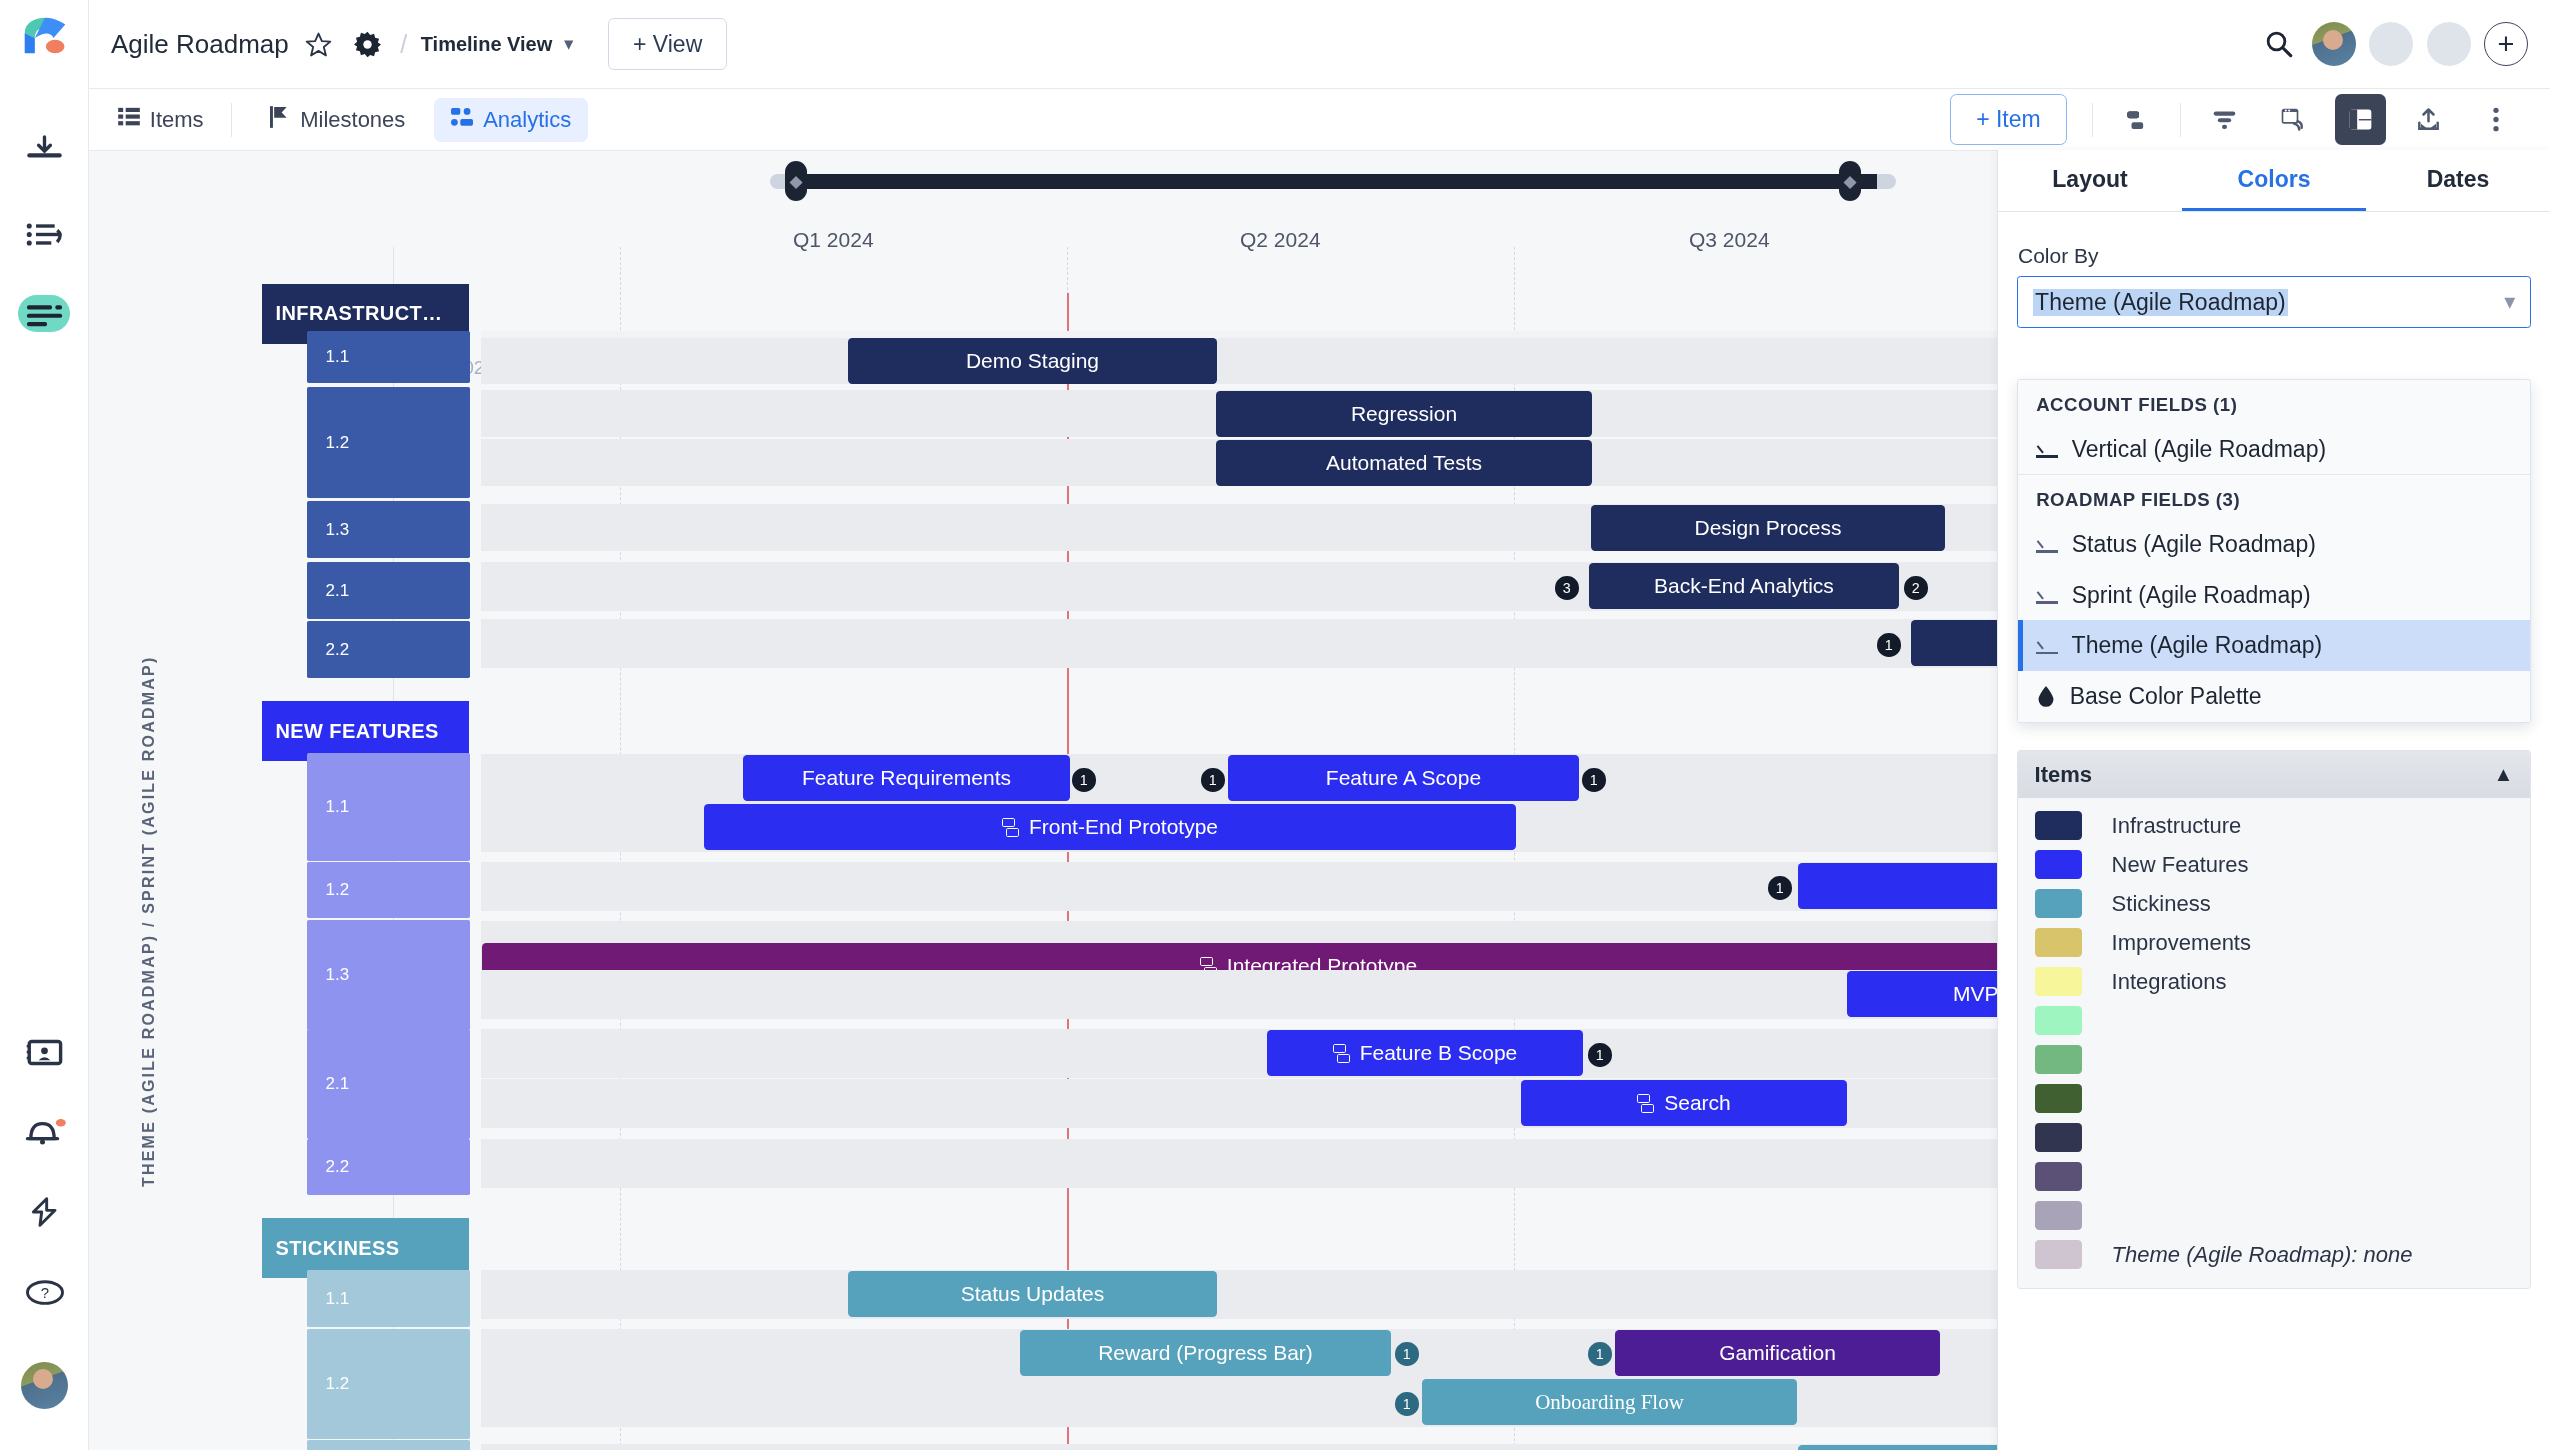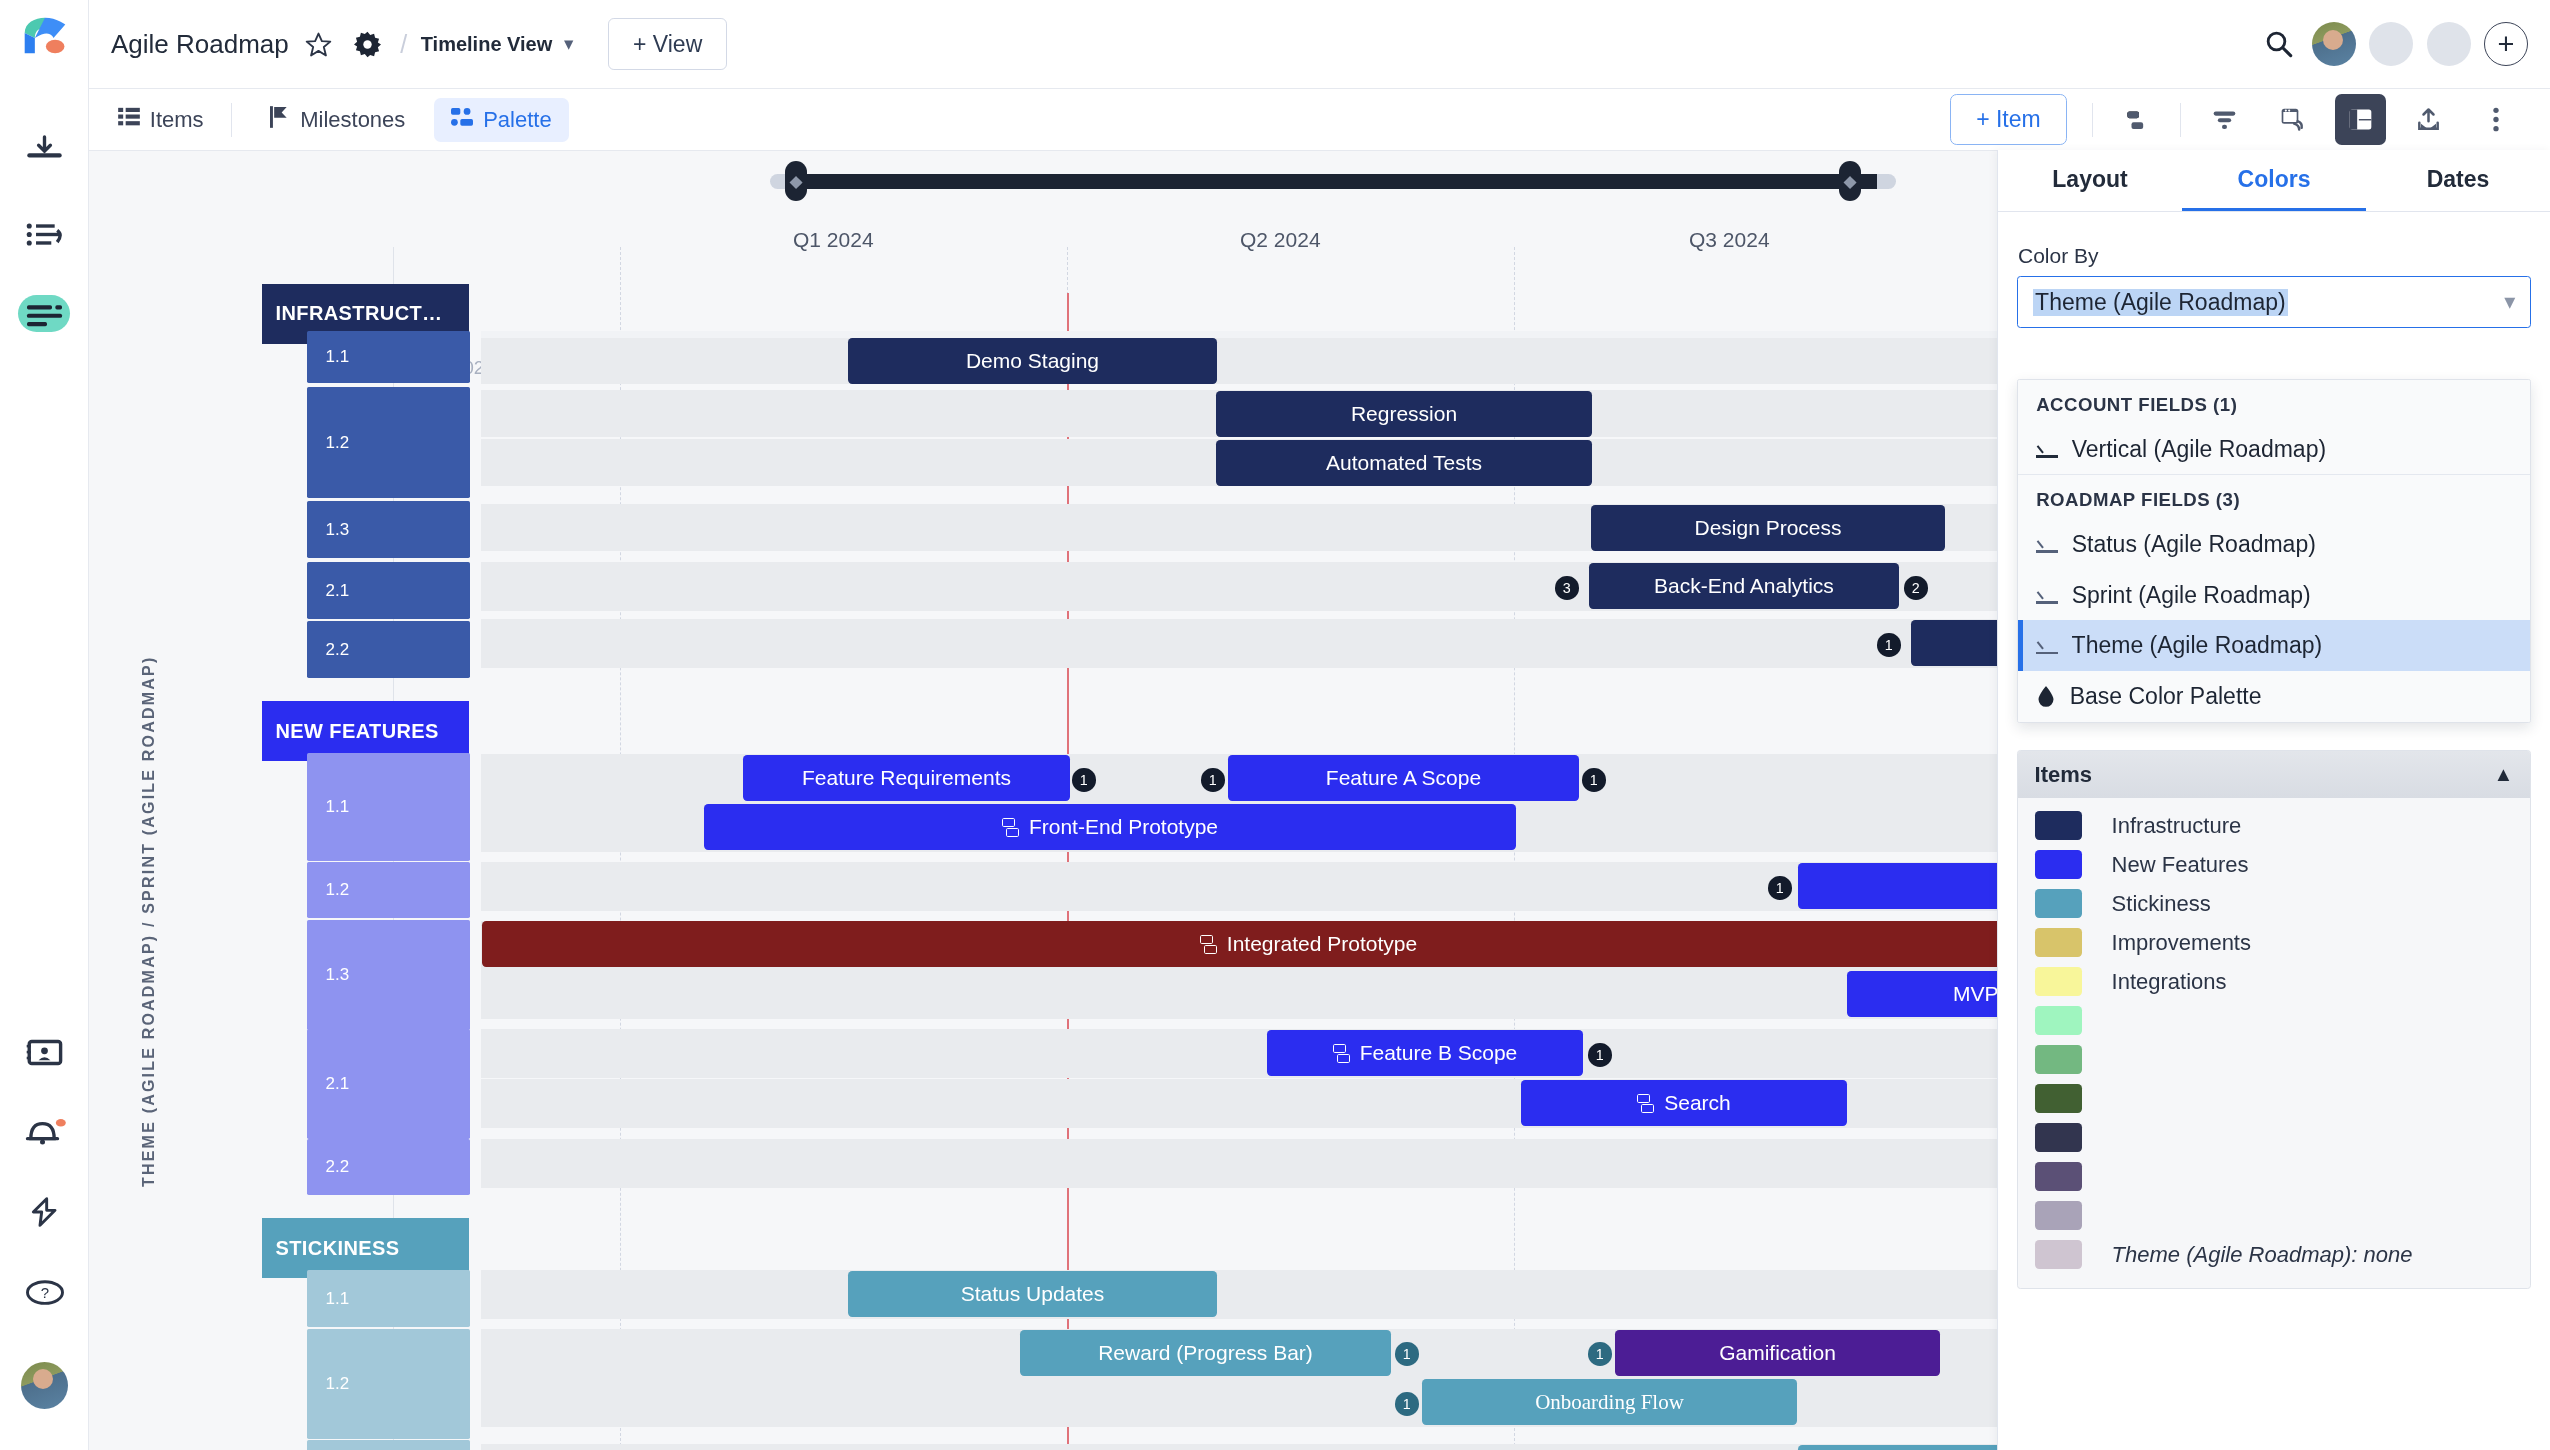--- a/index.html
+++ b/index.html
@@ -337,21 +337,21 @@
     </div>
     <div class="tab active">
       <span>
         <svg width="22" height="18.6" viewBox="0 0 26 22">
             <rect x="0" y="0" width="11" height="8" rx="2" fill="#2670e8"></rect>
             <circle cx="19" cy="4" r="4" fill="#2670e8"></circle>
             <circle cx="4" cy="17" r="4" fill="#2670e8"></circle>
             <rect x="11" y="13" width="15" height="8" rx="2" fill="#2670e8"></rect>
           </svg>
       </span>
-      <span>Palette</span>
+      <span>Analytics</span>
     </div>
 
     <div class="subright">
       <div class="additem">+ Item</div>
       <div class="vdiv"></div>
       <div class="tbtn">
         <svg width="25" height="23.6" viewBox="0 0 30 28">
             <rect x="4" y="4" width="14" height="8" rx="2.5" fill="#4b5costs"></rect>
             <rect x="4" y="4" width="14" height="8" rx="2.5" fill="#505a6e"></rect>
             <rect x="9" y="17" width="14" height="8" rx="2.5" fill="#505a6e"></rect>
@@ -524,21 +524,21 @@
       <div class="laneband" style="top:590px;height:49px;"></div>
       <div class="dep" style="top:604px;left:1679px;">
           <span>1</span>
         </div>
       <div class="bar" style="top:591px;left:1709px;width:337px;background:#2b2df0;"></div>
 
       <div class="sprintcell" style="top:648px;height:110px;background:#8e93f0;">
           <span>1.3</span>
         </div>
       <div class="laneband" style="top:649px;height:49px;"></div>
-      <div class="bar" style="top:649px;left:393px;width:1653px;background:#7f1d1d;">
+      <div class="bar" style="top:671px;left:393px;width:1653px;background:#701a75;">
         <span class="lnkico"></span>
         <span>Integrated Prototype</span>
       </div>
       <div class="laneband" style="top:698px;height:49px;"></div>
       <div class="bar" style="top:699px;left:1758px;width:354px;background:#2b2df0;">
         <span>MVP Requirem</span>
       </div>
 
       <div class="sprintcell" style="top:757px;height:110px;background:#8e93f0;">
           <span>2.1</span>

